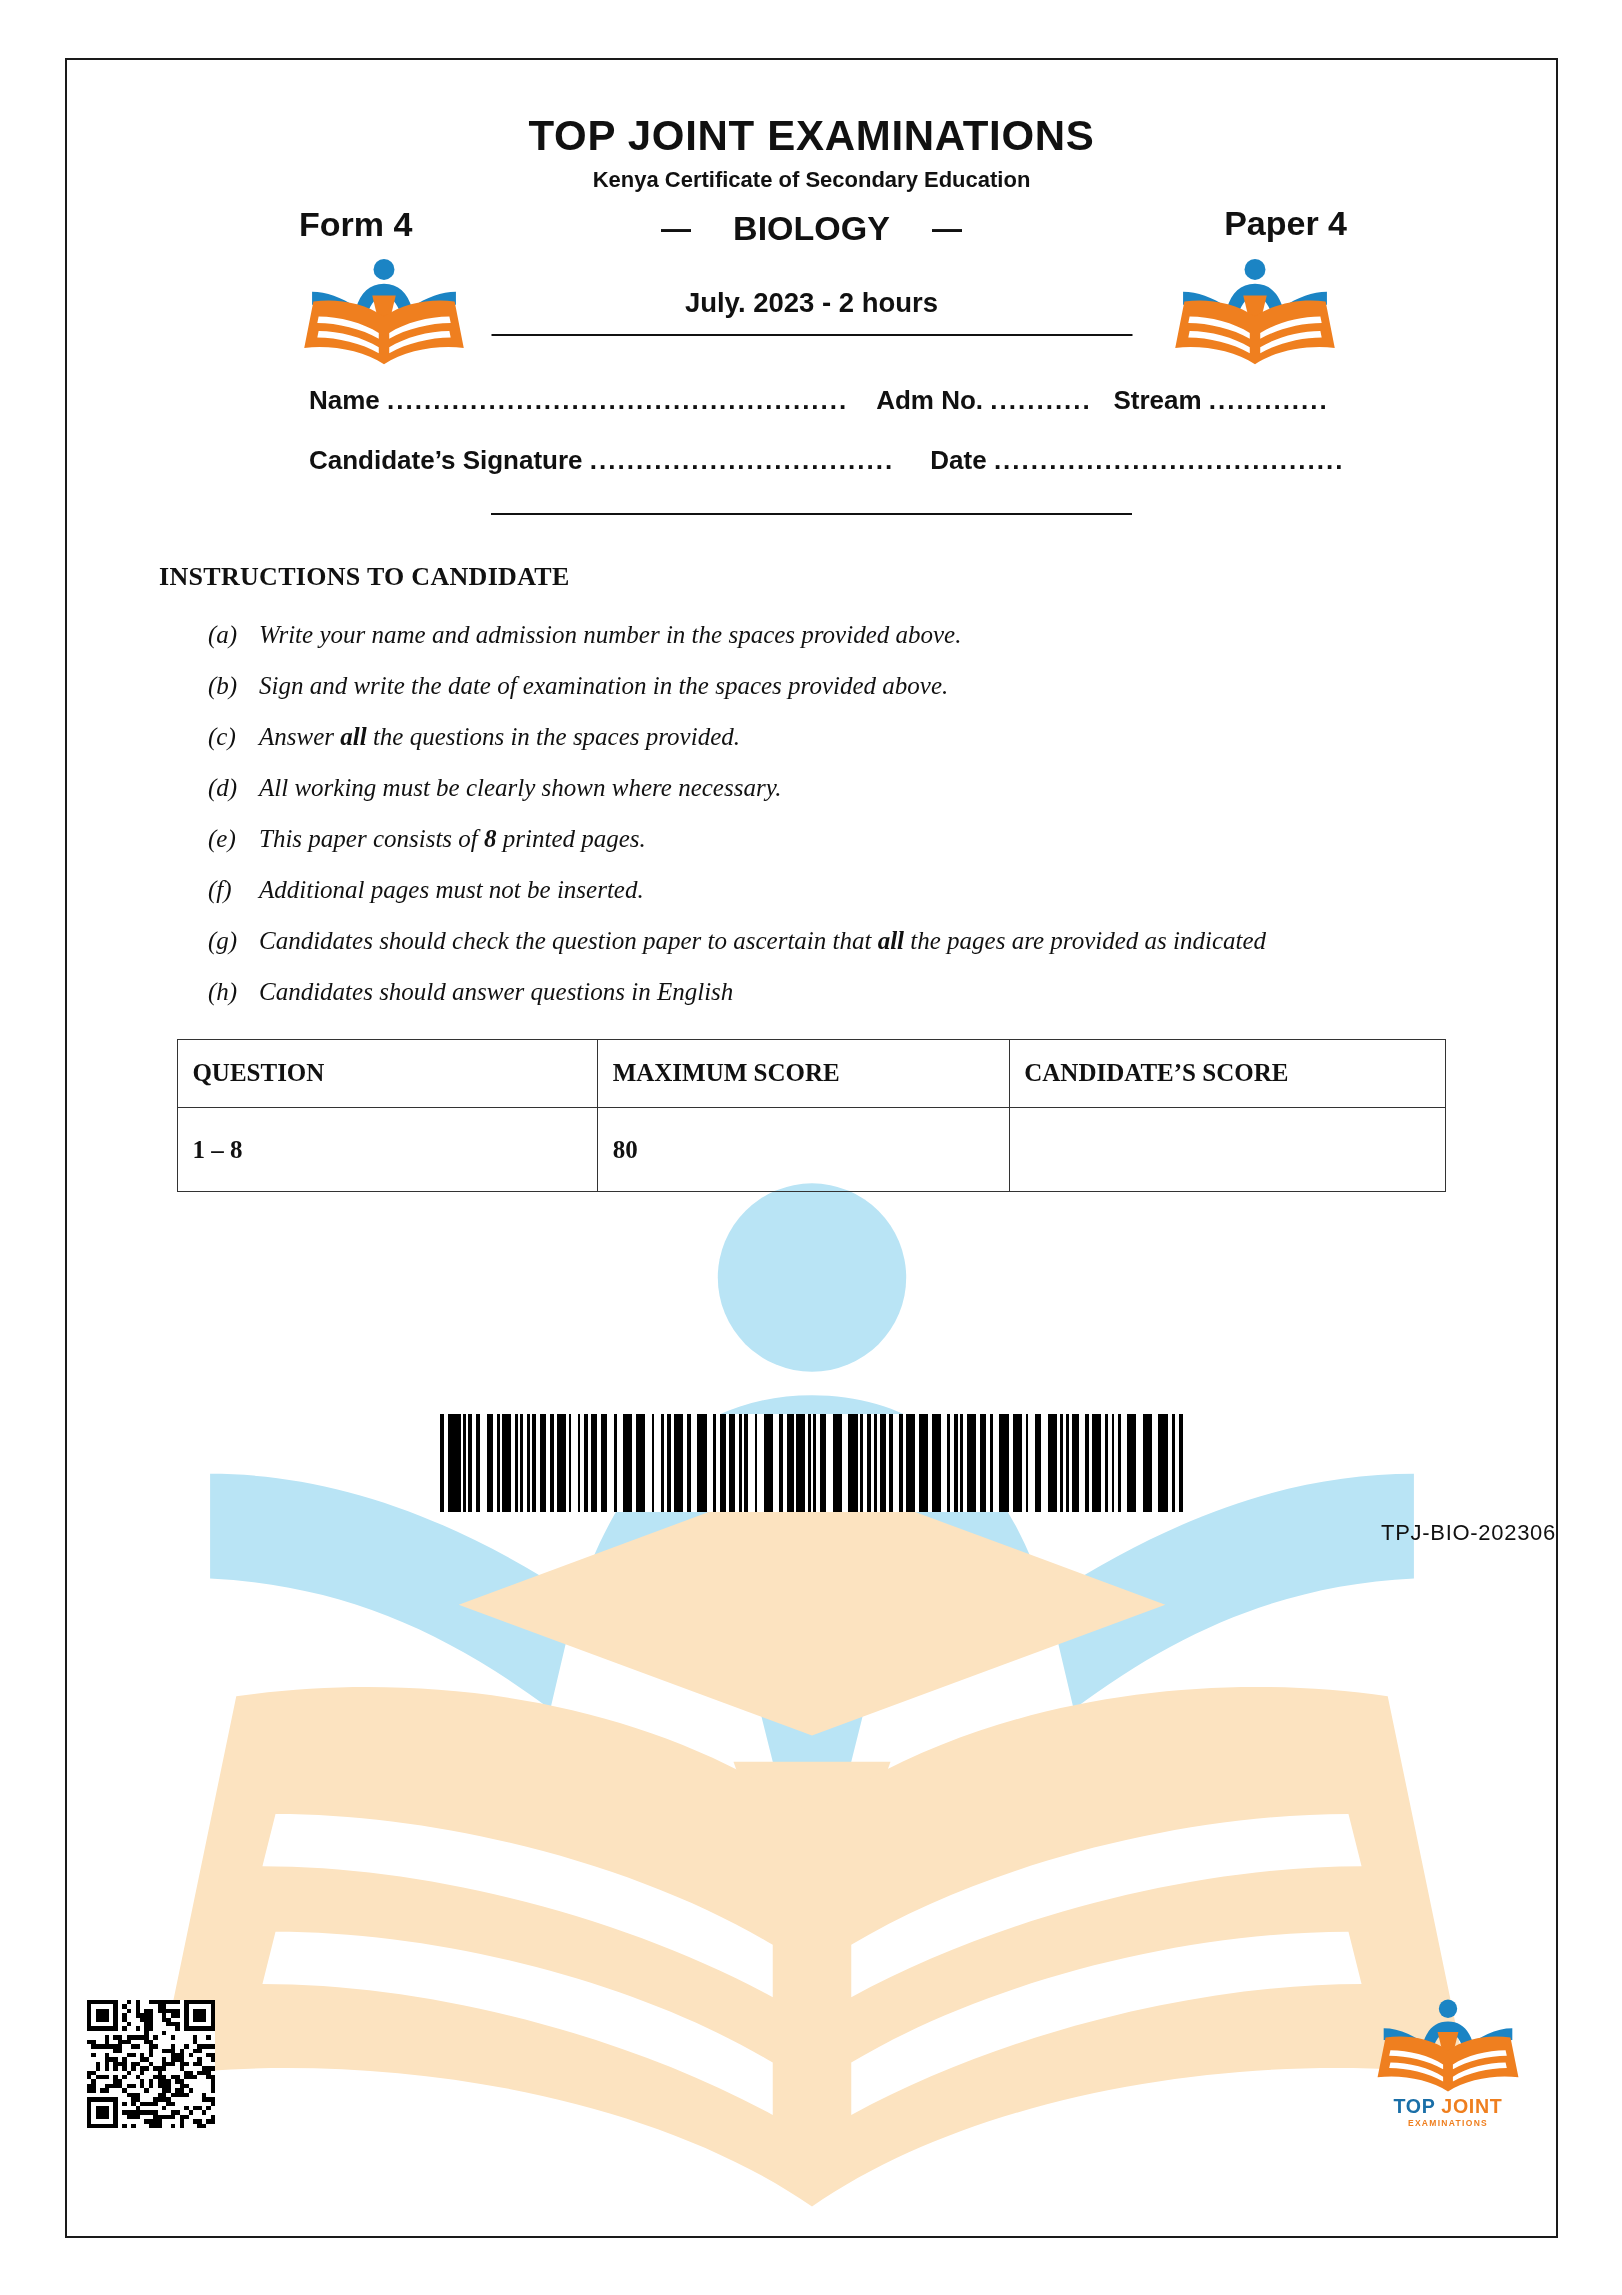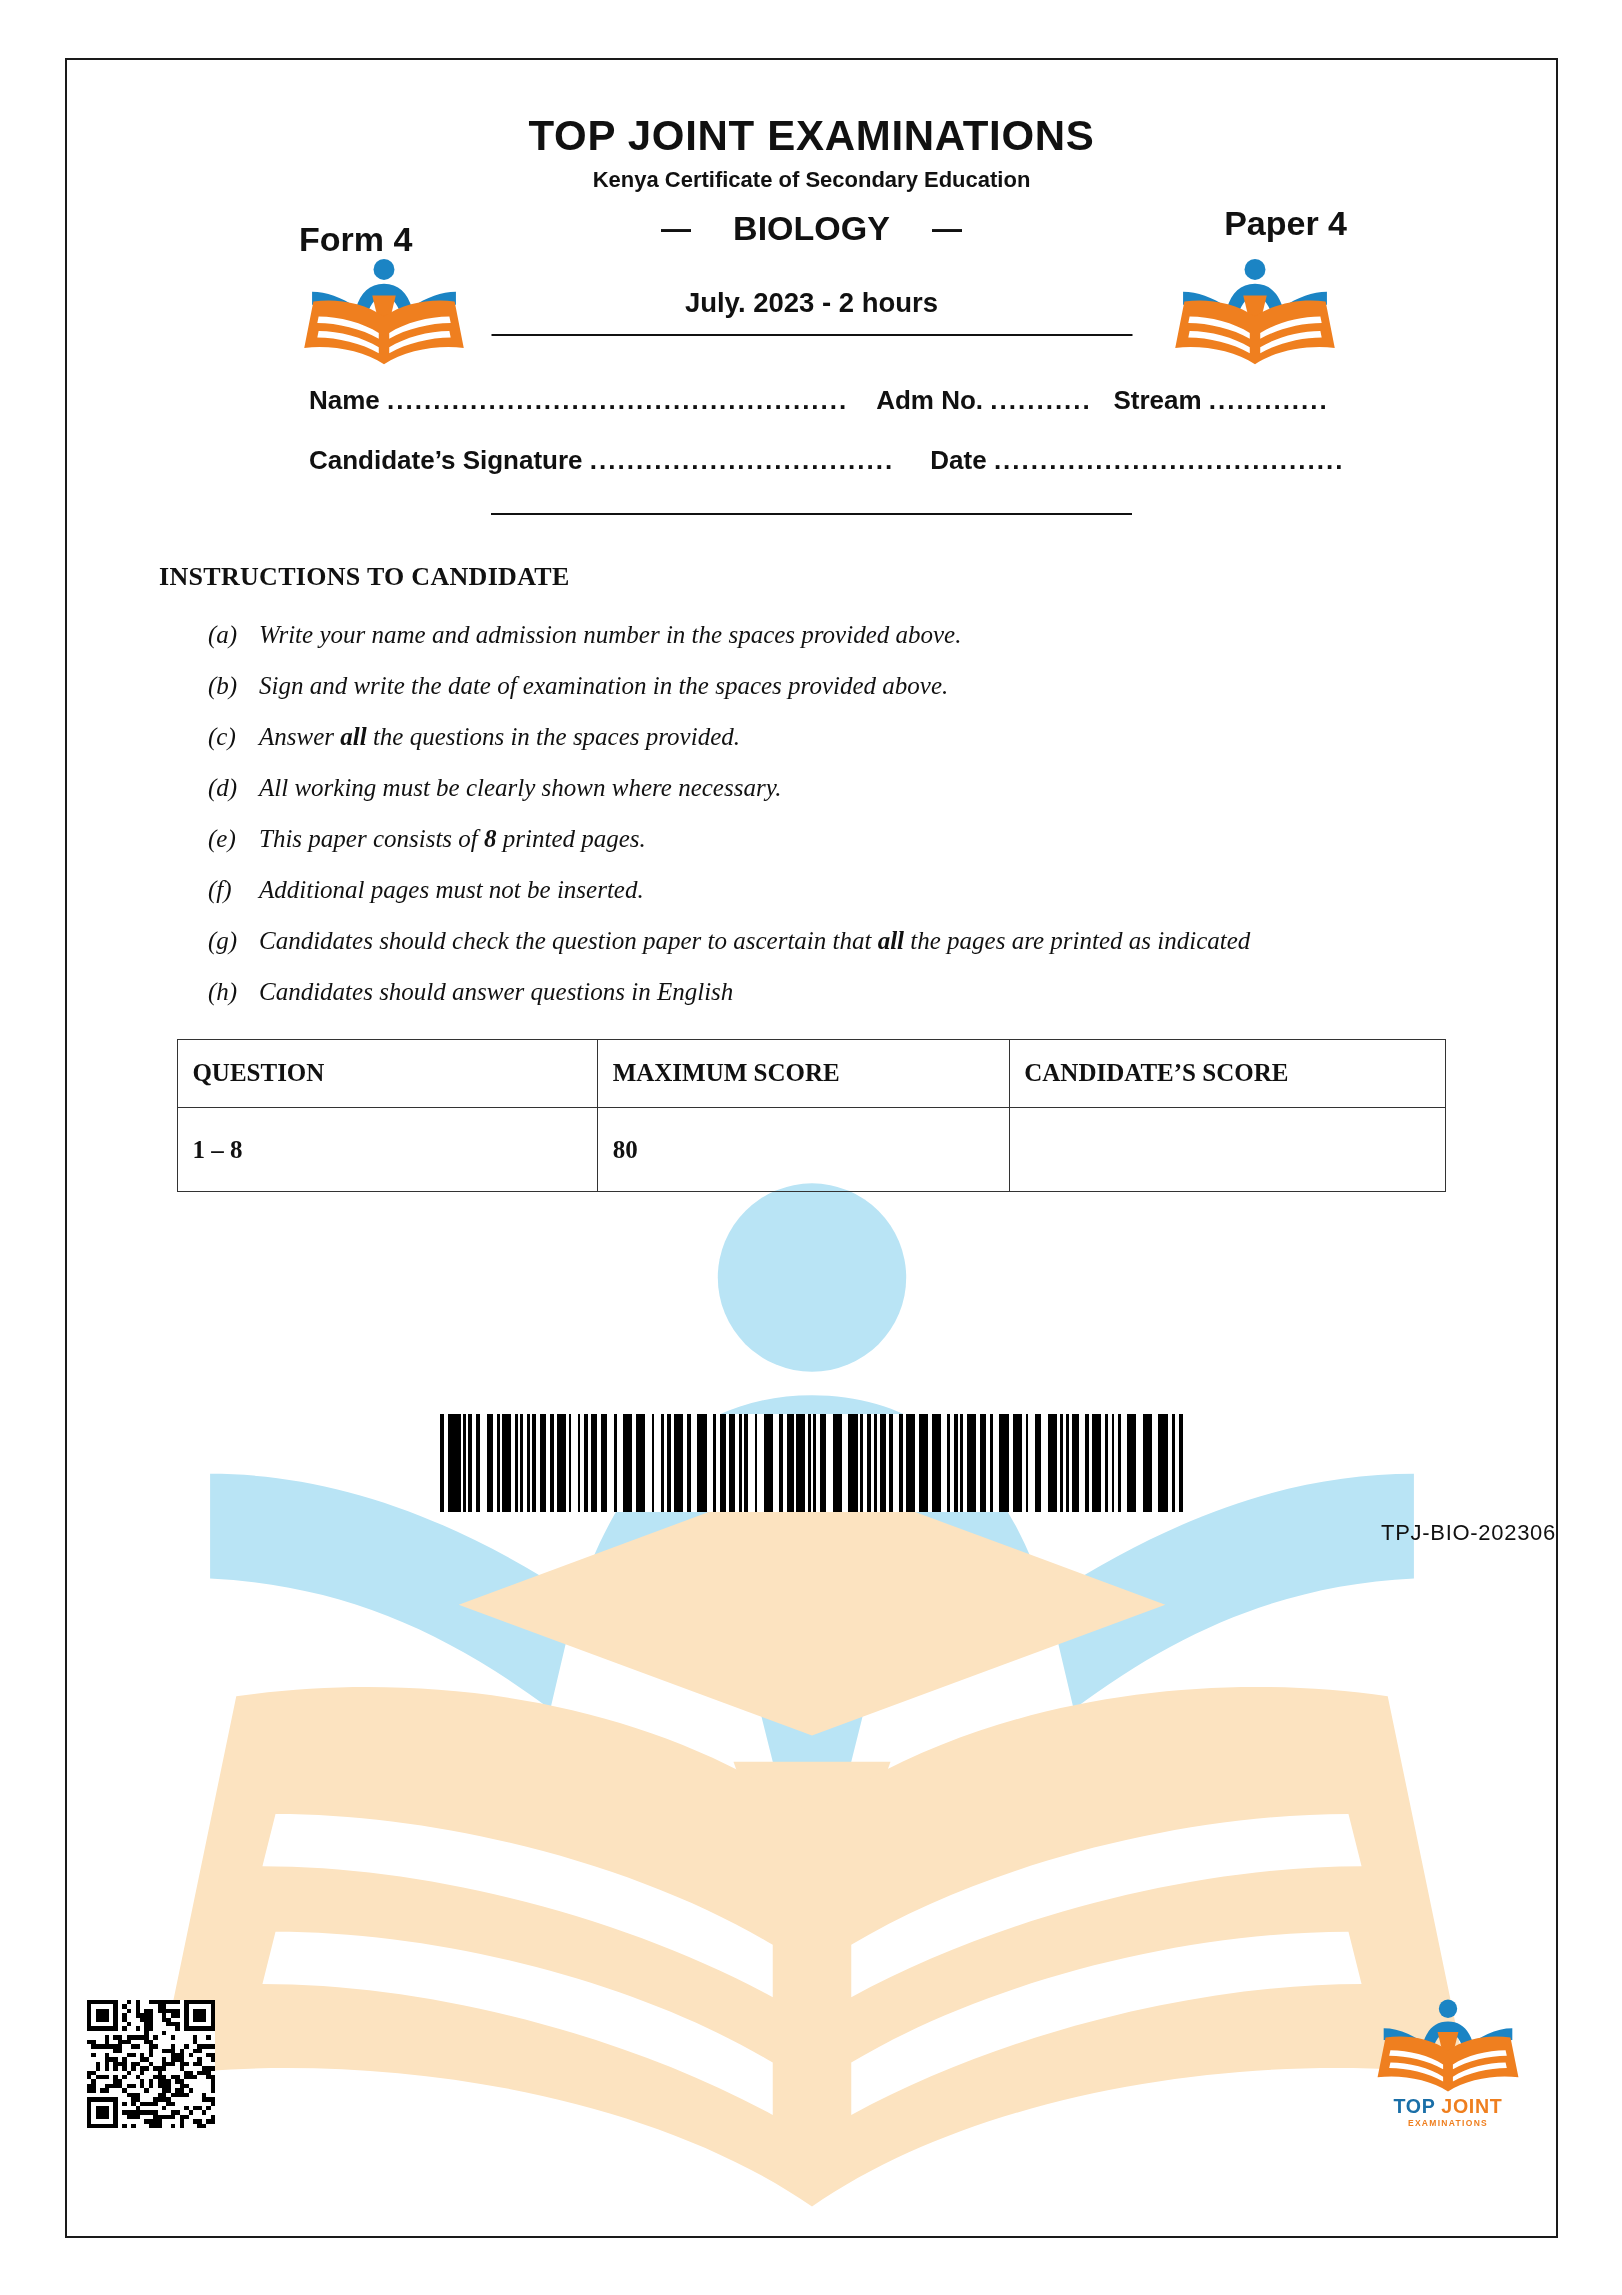--- a/index.html
+++ b/index.html
@@ -60,21 +60,21 @@
     margin-top: 6.5px;
   }
   .head-row {
     position: relative;
     height: 164px;
     margin-top: 2.6px;
   }
   .form-label {
     position: absolute;
     left: 232px;
-    top: 25px;
+    top: 10px;
     font-family: "Liberation Sans", sans-serif;
     font-weight: bold;
     font-size: 34px;
     color: #111;
   }
   .paper-label {
     position: absolute;
     right: 209px;
     top: 9.2px;
     font-family: "Liberation Sans", sans-serif;
@@ -417,21 +417,21 @@
         <span class="instr-text"><span>This paper consists of </span><b>8</b><span> printed pages.</span></span>
       </div>
 
       <div class="instr-item">
         <span class="instr-marker">(f)</span>
         <span class="instr-text">Additional pages must not be inserted.</span>
       </div>
 
       <div class="instr-item">
         <span class="instr-marker">(g)</span>
-        <span class="instr-text"><span>Candidates should check the question paper to ascertain that </span><b>all</b><span> the pages are printed as indicated</span></span>
+        <span class="instr-text"><span>Candidates should check the question paper to ascertain that </span><b>all</b><span> the pages are provided as indicated</span></span>
       </div>
 
       <div class="instr-item">
         <span class="instr-marker">(h)</span>
         <span class="instr-text">Candidates should answer questions in English</span>
       </div>
 
     </div>
 
 

